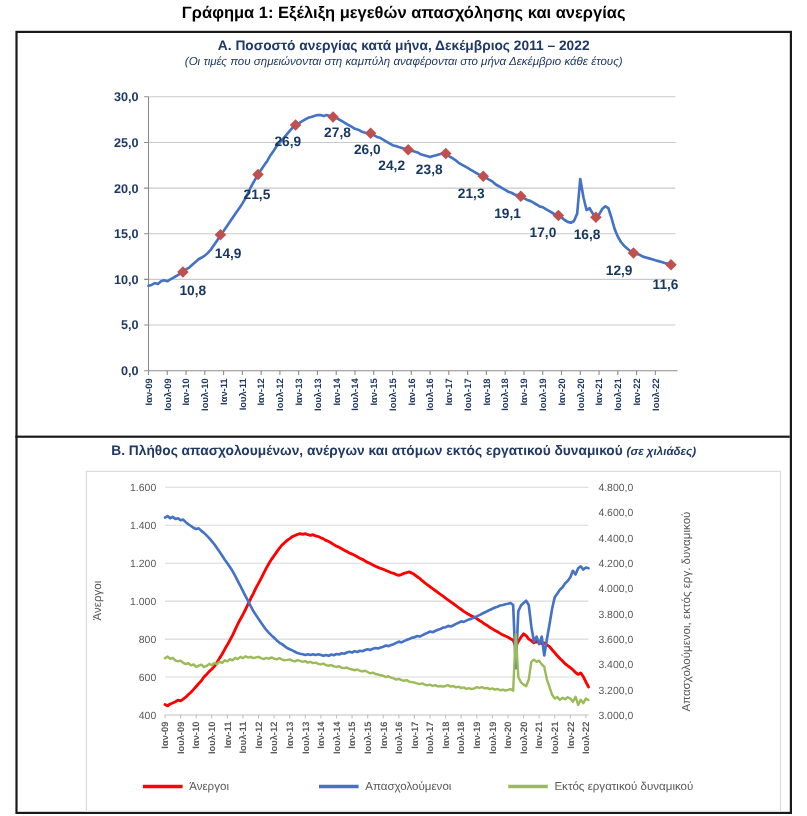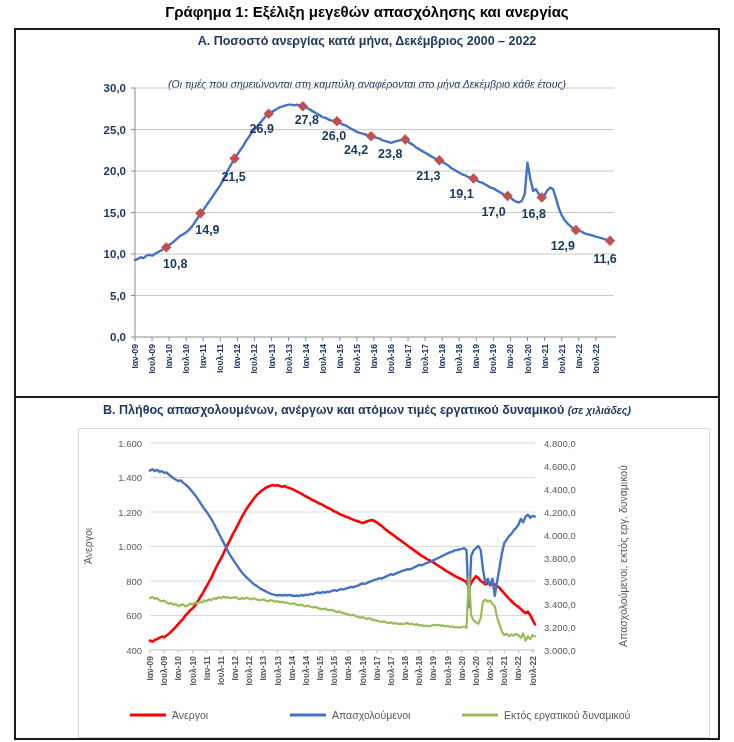--- a/index.html
+++ b/index.html
@@ -5,21 +5,21 @@
   html,body{margin:0;padding:0;background:#fff;}
   #page{position:relative;width:734px;height:742px;background:#fff;overflow:hidden;
         font-family:"Liberation Sans", sans-serif;}
   .main-title{position:absolute;left:0;top:3px;width:734px;text-align:center;
         font-size:15px;font-weight:bold;color:#000;}
   .outer-box{position:absolute;left:14px;top:28px;width:702px;height:708px;
         border:2px solid #1a1a1a;background:#fff;}
   .panel-title{position:absolute;left:14px;width:706px;text-align:center;
         font-size:12.5px;font-weight:bold;color:#1F3864;}
   .panel-sub{position:absolute;left:14px;width:706px;text-align:center;
-        font-size:10.5px;font-style:italic;color:#1F3864;margin-top:28px;}
+        font-size:10.5px;font-style:italic;color:#1F3864;}
   .panel-title .suffix{font-size:10.5px;font-style:italic;font-weight:bold;margin-top:42px;}
   .divider{position:absolute;left:14px;top:396px;width:704px;height:0;
         border-top:2px solid #1a1a1a;}
   .chart-abs{position:absolute;}
   .b-frame{position:absolute;left:78px;top:428px;width:630px;height:308px;
         border:1px solid #D9D9D9;background:#fff;}
   svg text{font-family:"Liberation Sans", sans-serif;}
   .a-ylab{font-size:11.5px;font-weight:bold;fill:#1F3864;}
   .a-xlab{font-size:8.5px;font-weight:bold;fill:#1F3864;}
   .a-ann{font-size:12.5px;font-weight:bold;fill:#17375E;}
@@ -28,21 +28,21 @@
   .b-axtitle{font-size:10.5px;fill:#595959;}
   .b-leg{font-size:10.5px;fill:#595959;}
 </style>
 </head>
 <body>
 
 <div id="page">
   <div class="main-title">Γράφημα 1: Εξέλιξη μεγεθών απασχόλησης και ανεργίας</div>
   <div class="outer-box"></div>
 
-  <div class="panel-title" style="top:34px;">Α. Ποσοστό ανεργίας κατά μήνα, Δεκέμβριος 2000 – 2022</div>
+  <div class="panel-title" style="top:34px;">Α. Ποσοστό ανεργίας κατά μήνα, Δεκέμβριος 2011 – 2022</div>
   <div class="panel-sub" style="top:50px;">(Οι τιμές που σημειώνονται στη καμπύλη αναφέρονται στο μήνα Δεκέμβριο κάθε έτους)</div>
   <svg id="chart-a" class="chart-abs" style="left:14px;top:66px;" width="705" height="330" viewBox="0 0 705 330">
       <g>
         <line x1="121" y1="229.5" x2="600" y2="229.5" stroke="#C9C9C9" stroke-width="1"></line>
         <line x1="121" y1="188" x2="600" y2="188" stroke="#C9C9C9" stroke-width="1"></line>
         <line x1="121" y1="146.5" x2="600" y2="146.5" stroke="#C9C9C9" stroke-width="1"></line>
         <line x1="121" y1="105" x2="600" y2="105" stroke="#C9C9C9" stroke-width="1"></line>
         <line x1="121" y1="63.5" x2="600" y2="63.5" stroke="#C9C9C9" stroke-width="1"></line>
         <line x1="121" y1="22" x2="600" y2="22" stroke="#C9C9C9" stroke-width="1"></line>
       </g>
@@ -157,21 +157,21 @@
         <text x="479.6047904191617" y="149.9" text-anchor="middle" class="a-ann">17,0</text>
         <text x="519.7365269461078" y="151.55999999999997" text-anchor="middle" class="a-ann">16,8</text>
         <text x="548.868263473054" y="183.93" text-anchor="middle" class="a-ann">12,9</text>
         <text x="591" y="196.72" text-anchor="middle" class="a-ann">11,6</text>
       </g>
     </svg>
 
   <div class="divider"></div>
 
   <div class="panel-title" style="top:403px;">
-    <span>Β. Πλήθος απασχολουμένων, ανέργων και ατόμων τιμές εργατικού δυναμικού</span>
+    <span>Β. Πλήθος απασχολουμένων, ανέργων και ατόμων εκτός εργατικού δυναμικού</span>
     <span class="suffix">(σε χιλιάδες)</span>
   </div>
   <div class="b-frame"></div>
   <svg id="chart-b" class="chart-abs" style="left:78px;top:428px;" width="630" height="308" viewBox="0 0 630 308">
       <g>
         <line x1="72" y1="187.5" x2="457" y2="187.5" stroke="#D9D9D9" stroke-width="1"></line>
         <line x1="72" y1="153" x2="457" y2="153" stroke="#D9D9D9" stroke-width="1"></line>
         <line x1="72" y1="118.5" x2="457" y2="118.5" stroke="#D9D9D9" stroke-width="1"></line>
         <line x1="72" y1="84" x2="457" y2="84" stroke="#D9D9D9" stroke-width="1"></line>
         <line x1="72" y1="49.5" x2="457" y2="49.5" stroke="#D9D9D9" stroke-width="1"></line>

